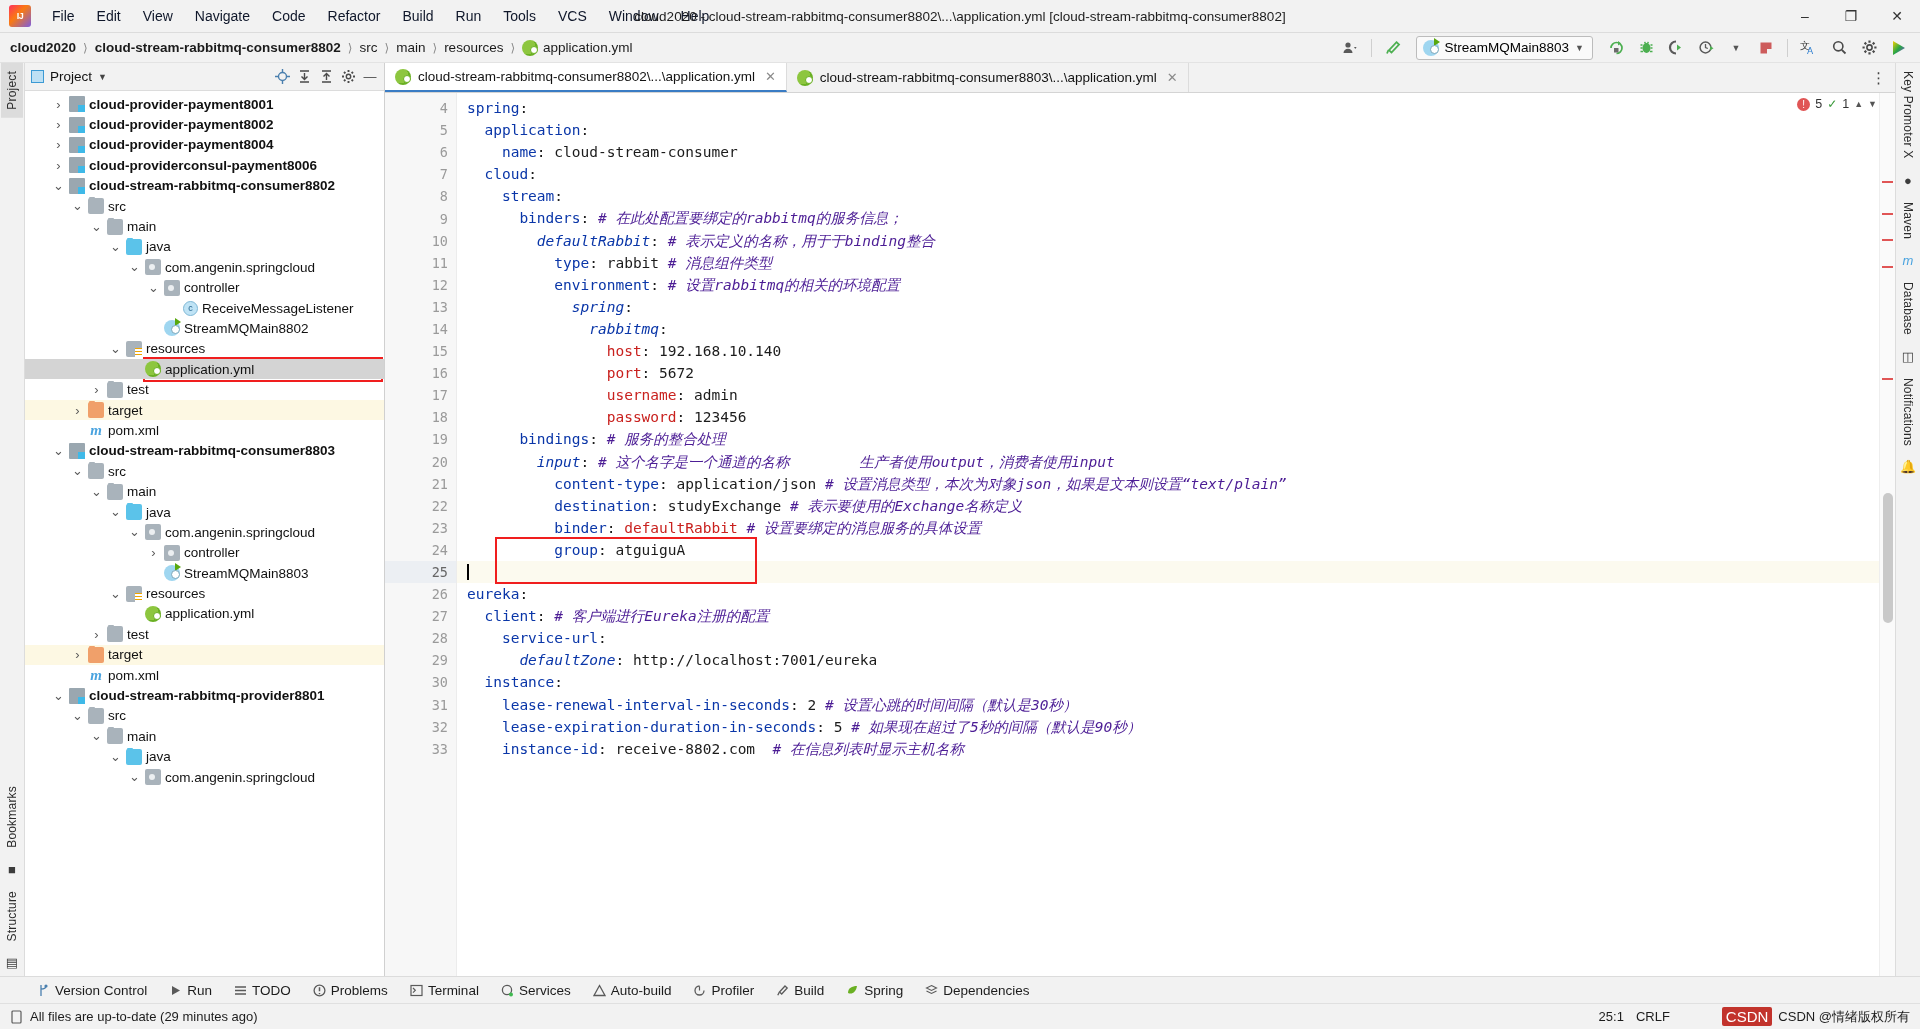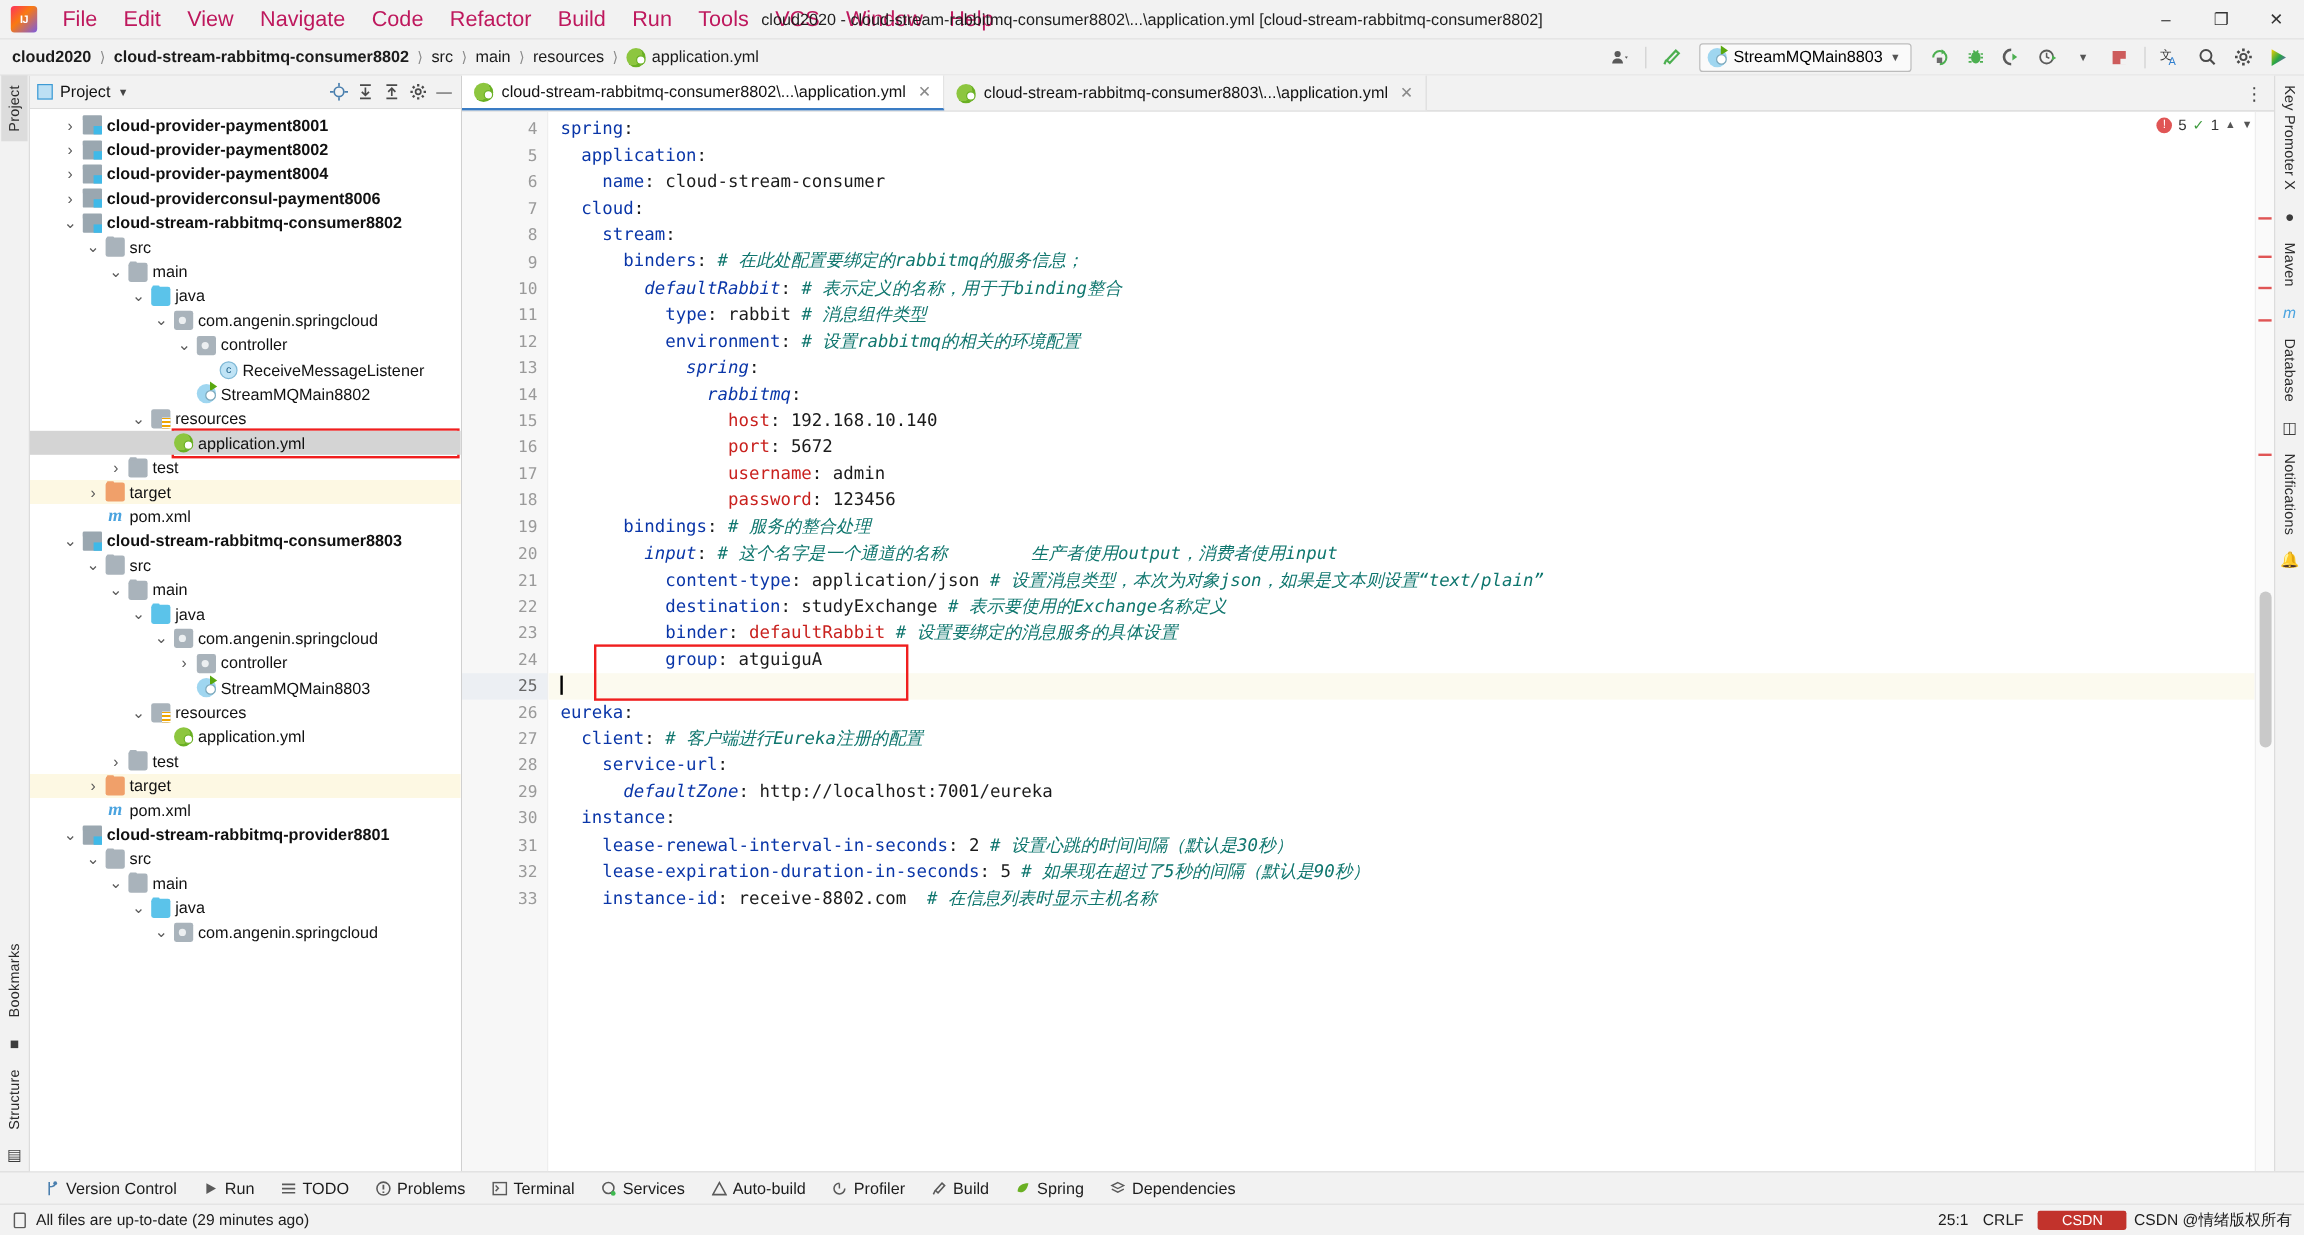--- a/index.html
+++ b/index.html
@@ -17,21 +17,21 @@
   .titlebar {
     height: 33px; min-height:33px; display: flex; align-items: center;
     background: #f2f2f2; border-bottom: 1px solid #dcdcdc; position: relative;
   }
   .ij-logo { width: 22px; height: 22px; margin-left: 9px; margin-right: 10px;
     background: linear-gradient(135deg,#fe315d 0%, #f97a12 42%, #7c5ce0 100%);
     border-radius: 3px; position: relative; flex: none; }
   .ij-logo::after{ content:"IJ"; position:absolute; inset:0; color:#fff; font-size:9px;
     font-weight:bold; display:flex; align-items:center; justify-content:center; letter-spacing:-0.5px;}
   .menu { display: flex; align-items: center; gap: 0px; }
-  .menu-item { padding: 3px 11px; font-size: 18px; color: #be185d; cursor: default; white-space: nowrap;}
+  .menu-item { padding: 3px 11px; font-size: 14px; color: #0f172a; cursor: default; white-space: nowrap;}
   .win-title { position: absolute; left: 0; right: 0; text-align: center; font-size: 13.5px;
     color: #1d1d1d; pointer-events: none; }
   .win-btns { margin-left: auto; display: flex; align-items: center; height: 33px; z-index: 2;}
   .win-btn { width: 46px; height: 33px; display: flex; align-items: center; justify-content: center;
      font-size: 14px; color: #333; }
 
   
   .navbar { height: 30px; min-height:30px; display: flex; align-items: center;
     background: #f2f2f2; padding-left: 10px; position: relative; border-bottom:1px solid #e3e3e3;}
   .crumb { display: flex; align-items: center; font-size: 13.5px; color: #1b1b1b; white-space: nowrap;}
@@ -135,21 +135,21 @@
   .gl.cur { background: #eceff3; color:#666; }
   .fold { position: absolute; right: -14px; width: 11px; text-align: center; color:#a8a8a8; font-size:11px;}
 
   .code { flex: 1; padding-top: 4px; position: relative; overflow: hidden;
      font-family: "DejaVu Sans Mono", monospace; font-size: 14.5px; background:#fff;}
   .cl { height: 22.1px; line-height: 22.1px; white-space: pre; padding-left: 10px; }
   .cl.cur { background: #fcfaef; }   
   .key { color: #0a36a8; }
   .keyr { color: #c9211e; }
   .val { color: #1b1b1b; }
-  .cm { color: #0f766e; font-style: italic; }
+  .cm { color: #4c1d95; font-style: italic; }
   .it { color: #0a36a8; font-style: italic; }
   .caret { display:inline-block; width:1.5px; height:16px; background:#000; vertical-align:-3px;}
 
   .editor-scroll { width: 16px; flex: none; background: #fafafa; position: relative;
      border-left: 1px solid #eee;}
   .marker { position: absolute; right: 2px; width: 11px; height: 2px; }
   .scrollthumb { position:absolute; right:2px; width:10px; background:#c9c9c9; border-radius:5px;}
   .insp-widget {
      position:absolute; right:18px; top:4px; display:flex; align-items:center; gap:5px;
      font-size:12.5px; color:#333; background:transparent; z-index:4;
@@ -162,21 +162,21 @@
      background:#f2f2f2; border-top:1px solid #dcdcdc; padding-left: 72px; font-size:13px; color:#2b2b2b;}
 
   
   .bottom-strip { height: 27px; min-height:27px; display: flex; align-items: center;
      background: #f2f2f2; border-top: 1px solid #dcdcdc; padding-left: 26px; gap: 0; }
   .bt { display: flex; align-items: center; gap: 5px; padding: 0 11px; font-size: 13.5px; color:#1c1c1c;}
   .statusbar { height: 26px; min-height:26px; display: flex; align-items: center;
      background: #f2f2f2; border-top: 1px solid #e0e0e0; padding-left: 10px; font-size: 13px; color:#1c1c1c;}
   .status-right { margin-left: auto; display: flex; align-items: center; gap: 12px; padding-right: 10px;}
   .wm { display:flex; align-items:center; gap:6px; }
-  .wm-badge { background:#c2332c; color:#fff; font-size:12px; padding:1px 20px; border-radius:2px;}
+  .wm-badge { background:#c2332c; color:#fff; font-size:15px; padding:1px 4px; border-radius:2px;margin-left:40px;}
 </style>
 </head>
 <body>
 
 <div class="app">
 
   <div class="titlebar">
     <div class="ij-logo"></div>
     <div class="menu">
       <div class="menu-item">File</div>

